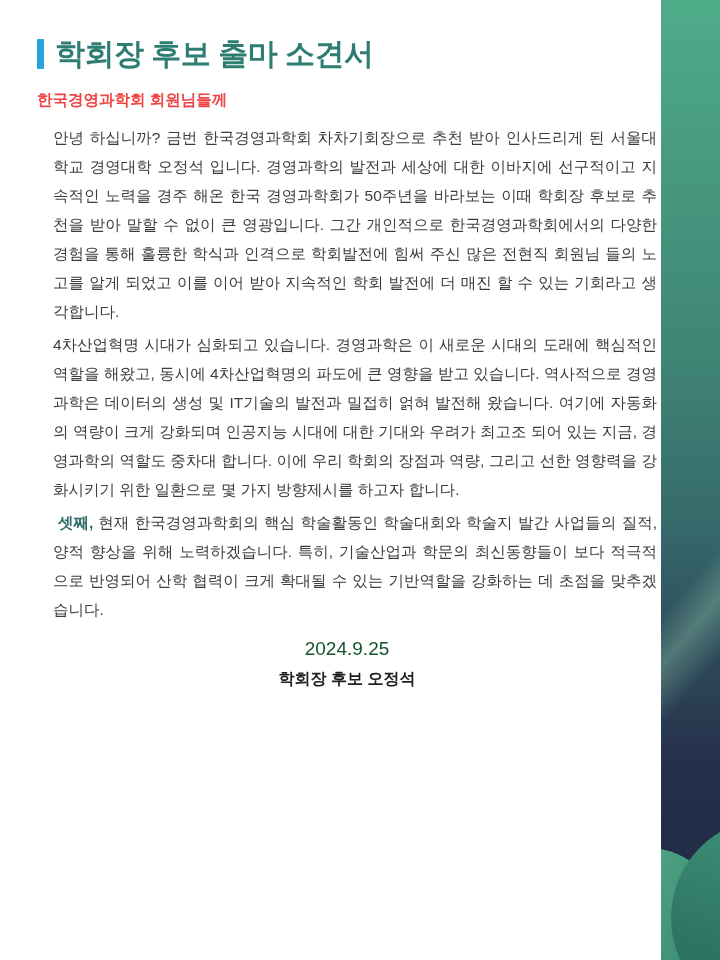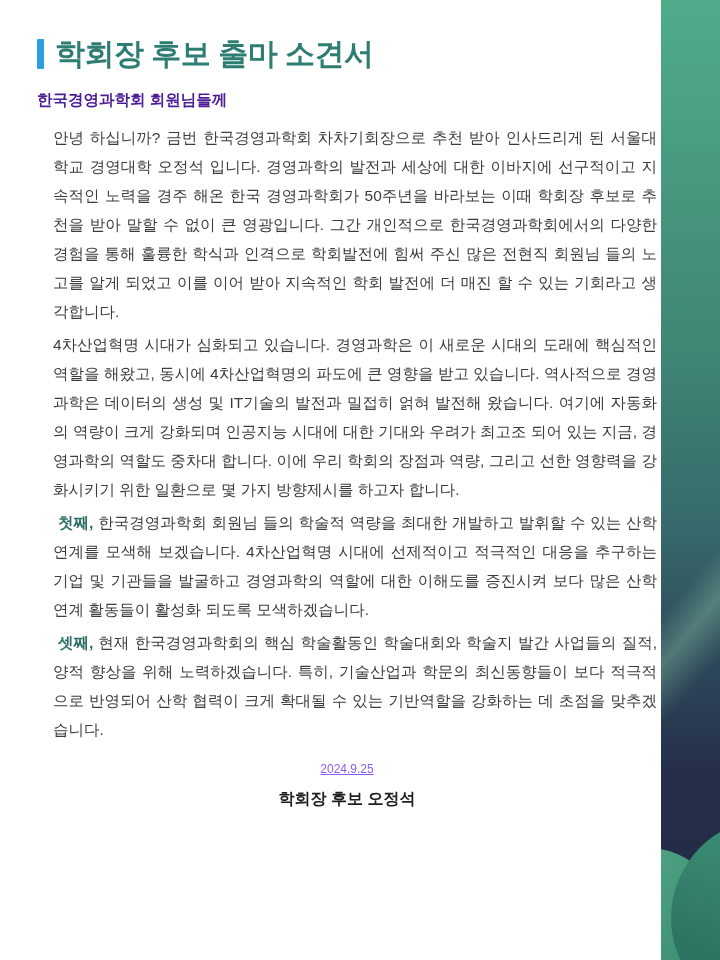--- a/index.html
+++ b/index.html
@@ -43,38 +43,38 @@
   }
   .title-bar{
     width:7px;height:30px;background:#2aa0df;border-radius:1px;
     margin-right:11px;flex:none;
   }
   .doc-title{
     margin:0;font-size:30px;font-weight:800;color:#2e7d73;
     letter-spacing:-0.5px;line-height:38px;white-space:nowrap;
   }
   .salutation{
-    font-size:15.5px;font-weight:700;color:#4c1d95;line-height:20px;
+    font-size:15.5px;font-weight:700;color:#ef4444;line-height:20px;
     margin:0 0 13px 0;
   }
   .body-text p{
     margin:0 0 4px 16px;
     font-size:15.5px;line-height:29px;color:#3c3c3c;
     text-align:justify;
   }
   .body-text p.indent{text-indent:5px;}
   .lead{
     color:#2e6e68;font-weight:700;margin-right:5px;
   }
   .lead:empty{margin-right:0;}
   .footer{
     margin-top:14px;text-align:center;
   }
   .doc-date{
-    font-size:12px;color:#8b5cf6;line-height:22px;margin:0 0 8px 0;text-decoration:underline;
+    font-size:19px;color:#14532d;line-height:22px;margin:0 0 8px 0;
   }
   .doc-signature{
     font-size:16px;font-weight:700;color:#1f1f1f;line-height:22px;margin:0;
   }
 </style>
 </head>
 <body>
 
 <div class="page">
 
@@ -89,21 +89,20 @@
     <div class="title-row">
       <div class="title-bar"></div>
       <h1 class="doc-title">학회장 후보 출마 소견서</h1>
     </div>
 
     <div class="salutation">한국경영과학회 회원님들께</div>
 
     <div class="body-text">
       <p><span class="lead"></span><span>안녕 하십니까? 금번 한국경영과학회 차차기회장으로 추천 받아 인사드리게 된 서울대학교 경영대학 오정석 입니다. 경영과학의 발전과 세상에 대한 이바지에 선구적이고 지속적인 노력을 경주 해온 한국 경영과학회가 50주년을 바라보는 이때 학회장 후보로 추천을 받아 말할 수 없이 큰 영광입니다. 그간 개인적으로 한국경영과학회에서의 다양한 경험을 통해 훌륭한 학식과 인격으로 학회발전에 힘써 주신 많은 전현직 회원님 들의 노고를 알게 되었고 이를 이어 받아 지속적인 학회 발전에 더 매진 할 수 있는 기회라고 생각합니다.</span></p>
       <p><span class="lead"></span><span>4차산업혁명 시대가 심화되고 있습니다. 경영과학은 이 새로운 시대의 도래에 핵심적인 역할을 해왔고, 동시에 4차산업혁명의 파도에 큰 영향을 받고 있습니다. 역사적으로 경영과학은 데이터의 생성 및 IT기술의 발전과 밀접히 얽혀 발전해 왔습니다. 여기에 자동화의 역량이 크게 강화되며 인공지능 시대에 대한 기대와 우려가 최고조 되어 있는 지금, 경영과학의 역할도 중차대 합니다. 이에 우리 학회의 장점과 역량, 그리고 선한 영향력을 강화시키기 위한 일환으로 몇 가지 방향제시를 하고자 합니다.</span></p>
-      <p class="indent"><span class="lead">첫째,</span><span>한국경영과학회 회원님 들의 학술적 역량을 최대한 개발하고 발휘할 수 있는 산학연계를 모색해 보겠습니다. 4차산업혁명 시대에 선제적이고 적극적인 대응을 추구하는 기업 및 기관들을 발굴하고 경영과학의 역할에 대한 이해도를 증진시켜 보다 많은 산학 연계 활동들이 활성화 되도록 모색하겠습니다.</span></p>
       <p class="indent"><span class="lead">셋째,</span><span>현재 한국경영과학회의 핵심 학술활동인 학술대회와 학술지 발간 사업들의 질적, 양적 향상을 위해 노력하겠습니다. 특히, 기술산업과 학문의 최신동향들이 보다 적극적으로 반영되어 산학 협력이 크게 확대될 수 있는 기반역할을 강화하는 데 초점을 맞추겠습니다.</span></p>
     </div>
 
     <div class="footer">
       <p class="doc-date">2024.9.25</p>
       <p class="doc-signature">학회장 후보 오정석</p>
     </div>
 
   </div>
 </div>

